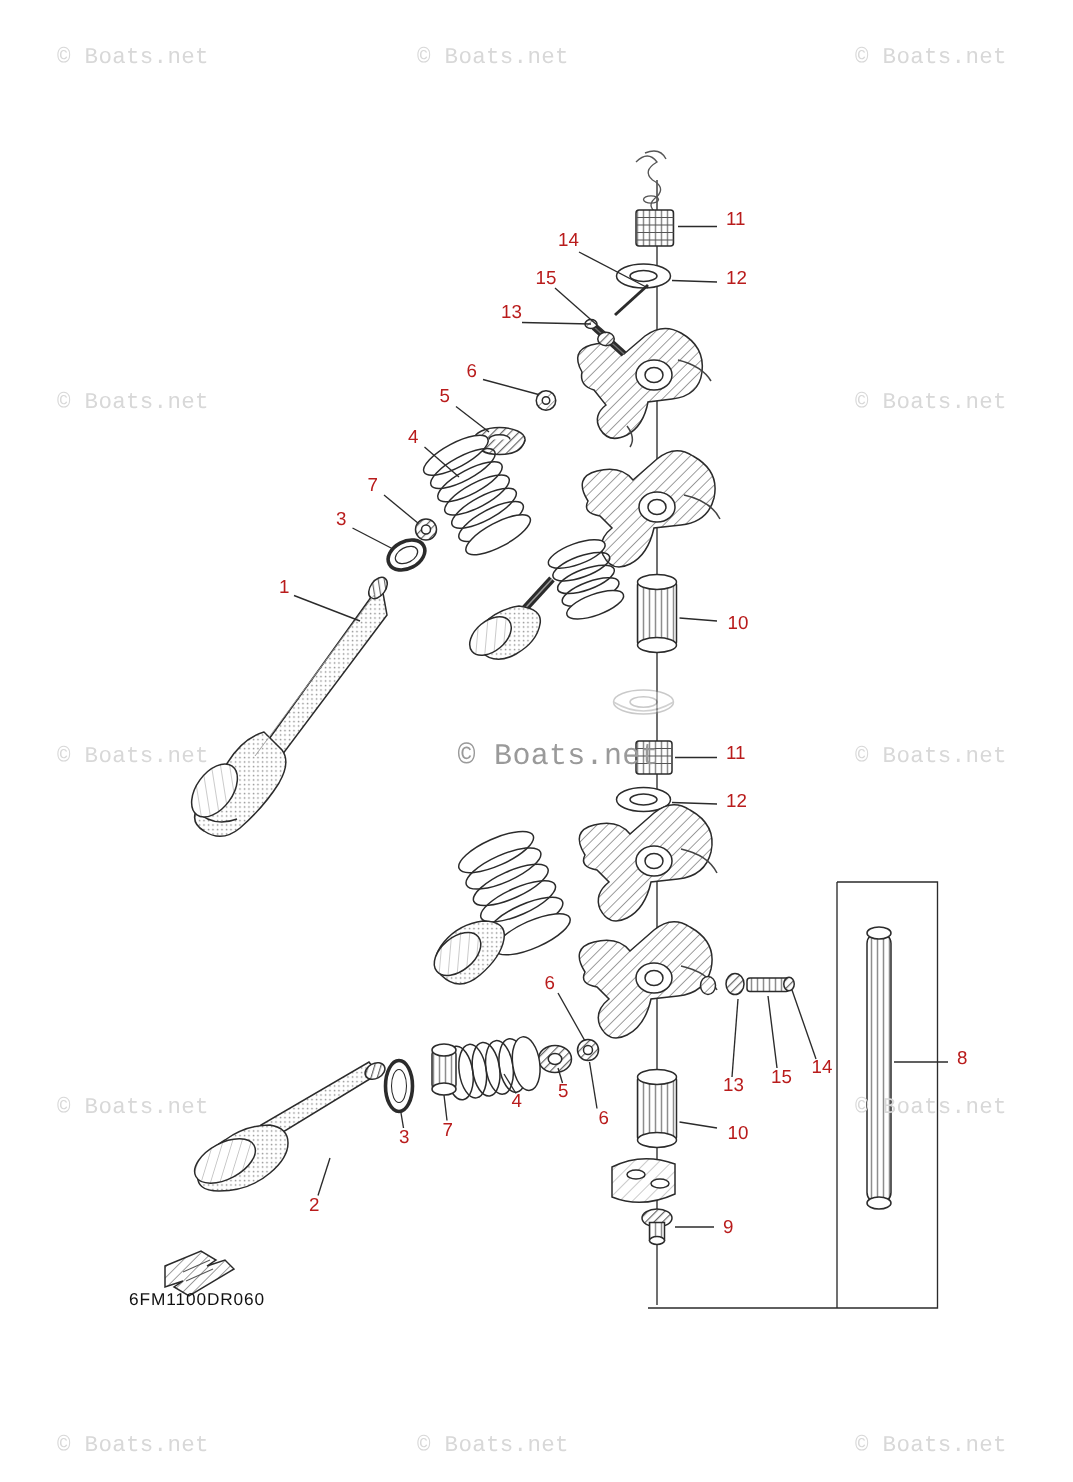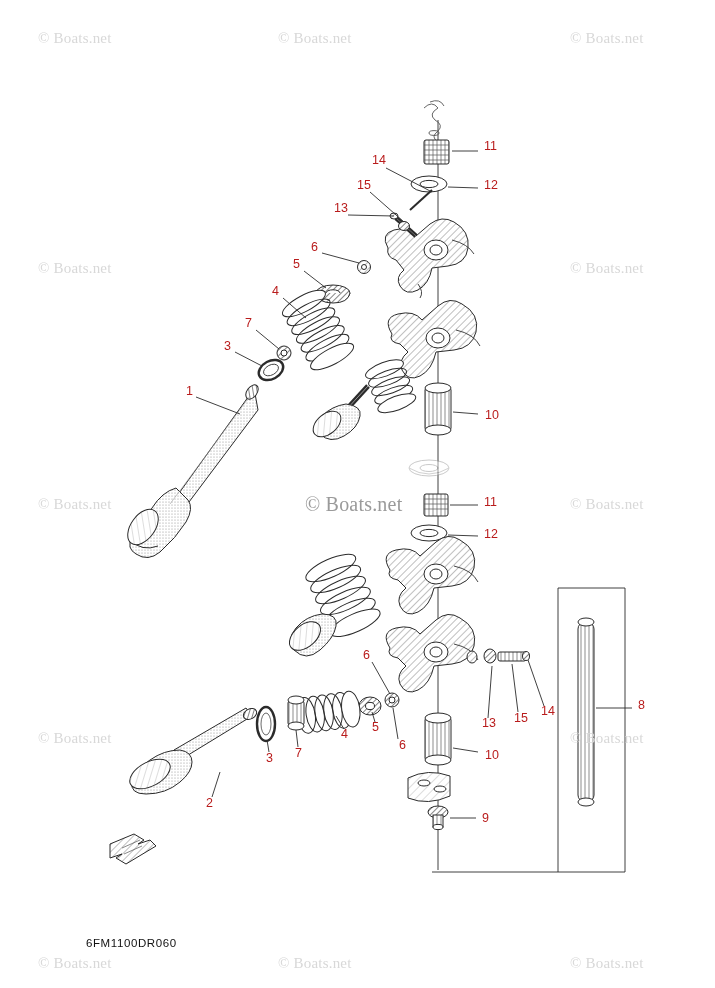--- a/index.html
+++ b/index.html
@@ -12,21 +12,21 @@
     width: 715px;
     height: 988px;
     background: #ffffff;
     overflow: hidden;
     font-family: "Liberation Sans", sans-serif;
     color: #1a1a1a;
   }
   
   .wm {
     position: absolute;
-    font-family: Liberation Serif, serif;
+    font-family: Liberation Mono, monospace;
     font-size: 15px;
     color: #d8d8d8;
     white-space: nowrap;
     user-select: none;
     letter-spacing: 0.2px;
   }
   .wm-center {
     font-size: 20px;
     color: #9a9a9a;
   }
@@ -402,21 +402,21 @@
   <div class="lbl" style="left:638px; top:698px;">8</div>
   <div class="lbl" style="left:372px; top:720px;">5</div>
   <div class="lbl" style="left:399px; top:738px;">6</div>
   <div class="lbl" style="left:341px; top:727px;">4</div>
   <div class="lbl" style="left:295px; top:746px;">7</div>
   <div class="lbl" style="left:266px; top:751px;">3</div>
   <div class="lbl" style="left:485px; top:748px;">10</div>
   <div class="lbl" style="left:206px; top:796px;">2</div>
   <div class="lbl" style="left:482px; top:811px;">9</div>
 
-  <div class="partno" style="left:86px; top:937px;">6FM1100DR060</div>
+  <div class="partno" style="left:86px; top:861px;">6FM1100DR060</div>
 
   <div class="wm" style="left:38px;  top:30px;">© Boats.net</div>
   <div class="wm" style="left:278px; top:30px;">© Boats.net</div>
   <div class="wm" style="left:570px; top:30px;">© Boats.net</div>
   <div class="wm" style="left:38px;  top:260px;">© Boats.net</div>
   <div class="wm" style="left:570px; top:260px;">© Boats.net</div>
   <div class="wm" style="left:38px;  top:496px;">© Boats.net</div>
   <div class="wm" style="left:570px; top:496px;">© Boats.net</div>
   <div class="wm" style="left:38px;  top:730px;">© Boats.net</div>
   <div class="wm" style="left:570px; top:730px;">© Boats.net</div>

